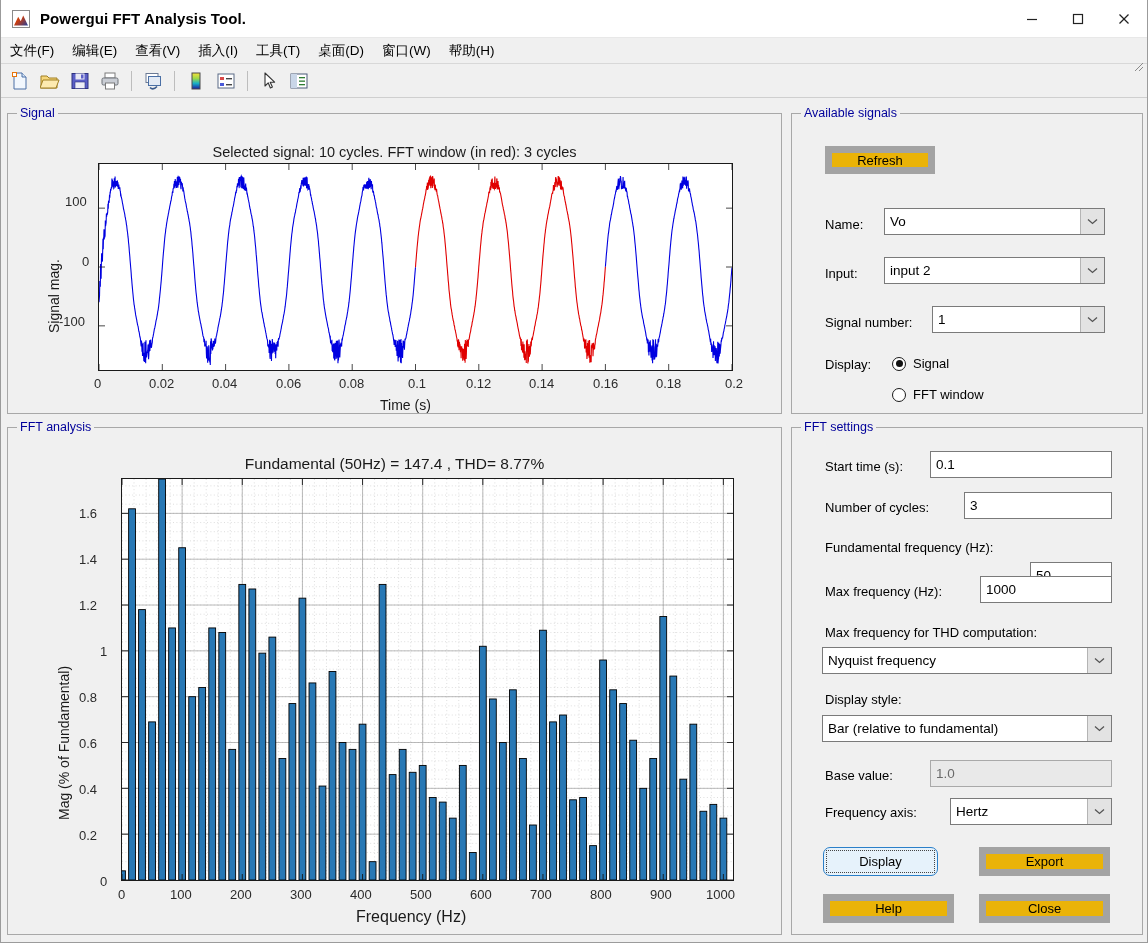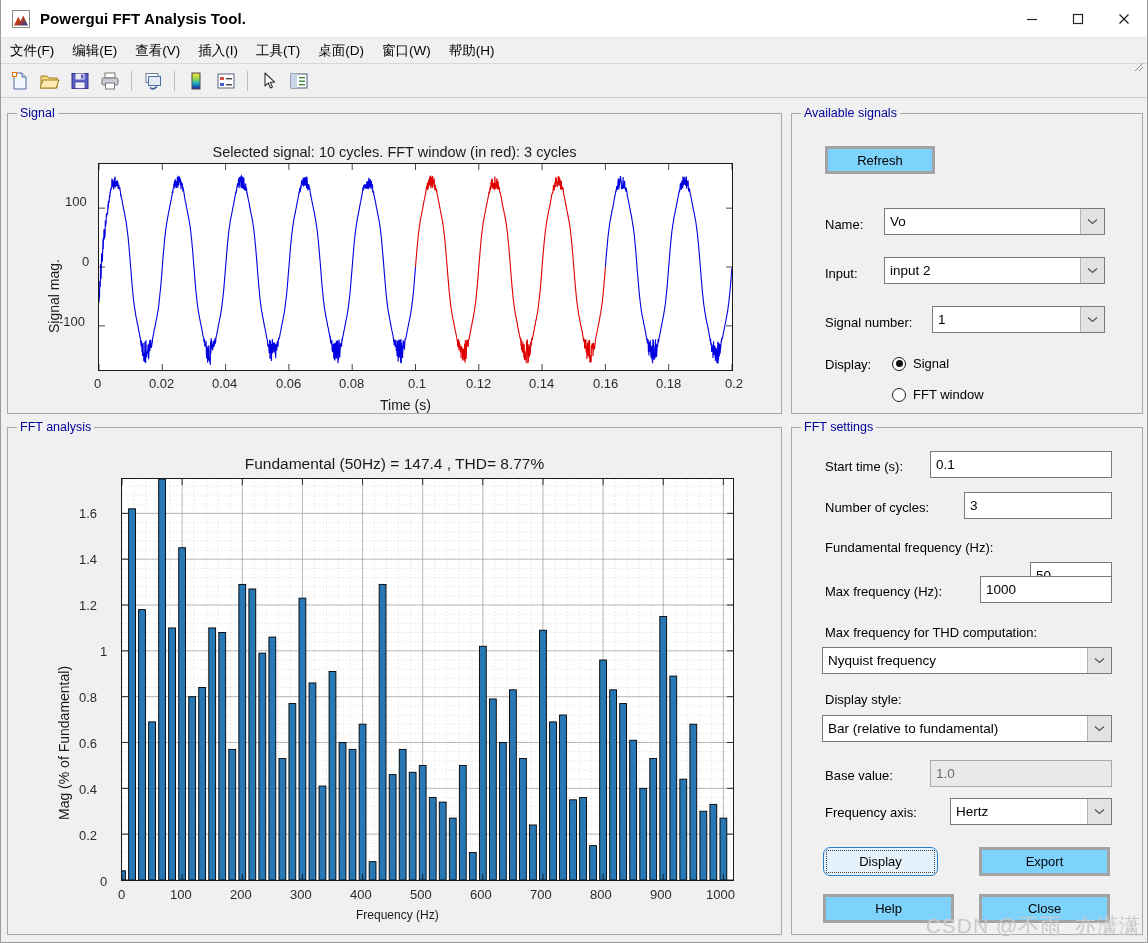--- a/index.html
+++ b/index.html
@@ -53,21 +53,21 @@
   .axes-wrap { position:absolute; }
   .ax-box { position:absolute; border:1px solid #1a1a1a; background:#ffffff; }
   .ax-title { position:absolute; text-align:center; font-size:14.5px; color:#1a1a1a;
               white-space:nowrap; }
   .tick-lbl { position:absolute; font-size:13px; color:#2b2b2b; white-space:nowrap; }
   .ax-lbl   { position:absolute; font-size:14px; color:#1a1a1a; white-space:nowrap; }
   .ax-lbl.rot { transform-origin:0 0; transform:rotate(-90deg); }
 
   
   .lbl { position:absolute; font-size:13px; color:#000; white-space:nowrap; }
-  .btn { position:absolute; background:#7dd3fc; border:3px solid #a3a3a3;
+  .btn { position:absolute; background:#eab308; border:7px solid #a3a3a3;
          font-size:13px; color:#000; display:flex; align-items:center; justify-content:center;
          border-radius:0; }
   .btn.focused { background:#e6f2fb; border:1px solid #2a7fc9; }
   .btn.focused .inner { position:absolute; inset:2px; border:1px dotted #444; }
   .txt { position:absolute; background:#ffffff; border:1px solid #7a7a7a;
          font-size:13.5px; color:#000; display:flex; align-items:center;
          padding-left:5px; }
   .txt.readonly { background:#e9e9e9; color:#6a6a6a; border:1px solid #a9a9a9; }
   .combo { position:absolute; background:#ffffff; border:1px solid #7a7a7a;
            font-size:13.5px; color:#000; display:flex; align-items:center; padding-left:5px; }
@@ -508,21 +508,21 @@
       <div class="tick-lbl" style="left:162px; top:459px;">100</div>
       <div class="tick-lbl" style="left:222px; top:459px;">200</div>
       <div class="tick-lbl" style="left:282px; top:459px;">300</div>
       <div class="tick-lbl" style="left:342px; top:459px;">400</div>
       <div class="tick-lbl" style="left:402px; top:459px;">500</div>
       <div class="tick-lbl" style="left:462px; top:459px;">600</div>
       <div class="tick-lbl" style="left:522px; top:459px;">700</div>
       <div class="tick-lbl" style="left:582px; top:459px;">800</div>
       <div class="tick-lbl" style="left:642px; top:459px;">900</div>
       <div class="tick-lbl" style="left:698px; top:459px;">1000</div>
-      <div class="ax-lbl" style="left:348px; top:480px; font-size:12px;">Frequency (Hz)</div>
+      <div class="ax-lbl" style="left:348px; top:480px; font-size:16px;">Frequency (Hz)</div>
     </div>
   </div>
 
   <div class="panel" id="avail-panel">
     <div class="panel-title">Available signals</div>
 
     <div class="btn" style="left:33px; top:32px; width:110px; height:28px;">Refresh</div>
 
     <div class="lbl" style="left:33px; top:103px;">Name:</div>
     <div class="combo" style="left:92px; top:94px; width:221px; height:27px;">
@@ -625,15 +625,14 @@
 
     <div class="btn focused" style="left:31px; top:419px; width:115px; height:29px;border-radius:7px;">
       <span class="inner"></span>
       <span>Display</span>
     </div>
     <div class="btn" style="left:187px; top:419px; width:131px; height:29px;">Export</div>
     <div class="btn" style="left:31px; top:466px; width:131px; height:29px;">Help</div>
     <div class="btn" style="left:187px; top:466px; width:131px; height:29px;">Close</div>
   </div>
 
-  <div class="watermark">CSDN @不雨_亦潇潇</div>
   <div class="bottom-strip"></div>
 </div>
 
 </body></html>

